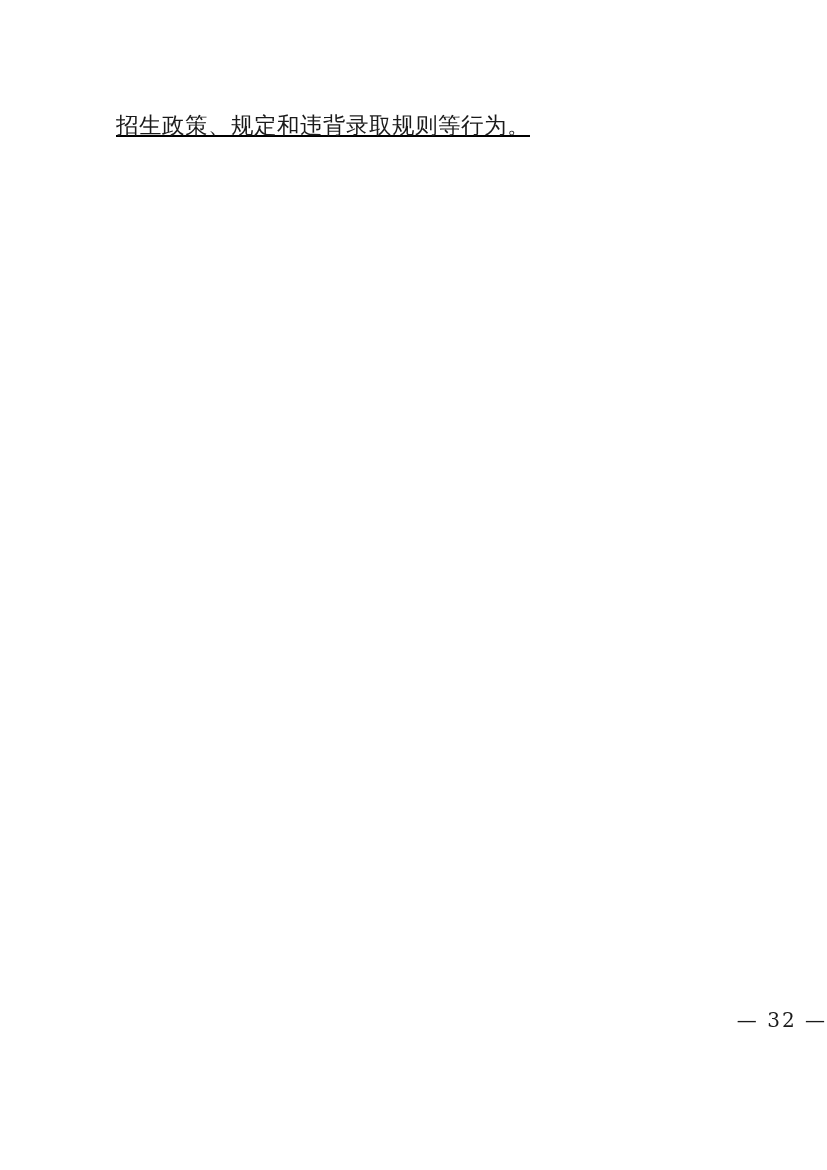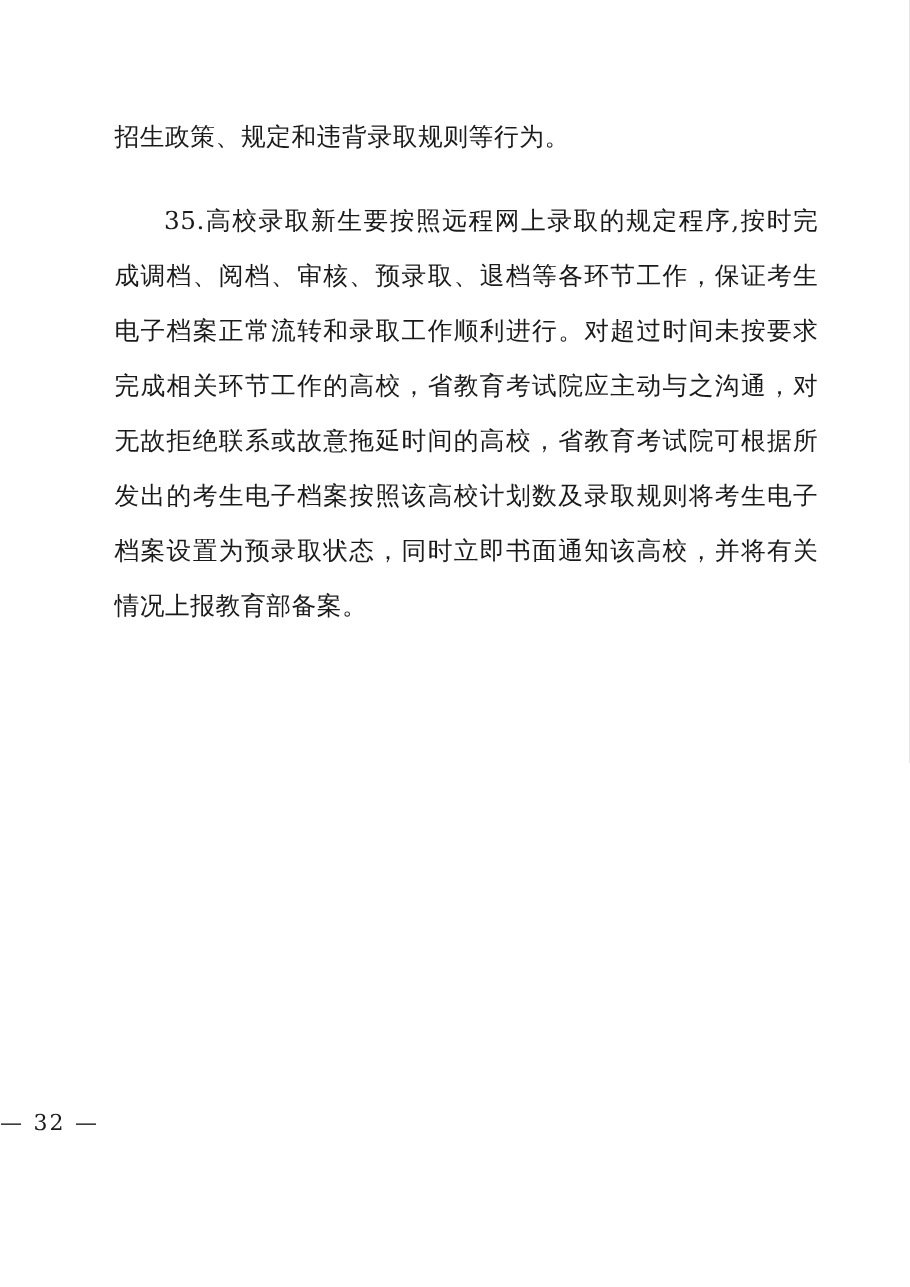--- a/index.html
+++ b/index.html
@@ -11,23 +11,24 @@
     position: relative;
     width: 827px;
     height: 1170px;
     background: #ffffff;
     margin: 0 auto;
     overflow: hidden;
     box-sizing: border-box;
   }
   .content {
     position: absolute;
-    left: 104px;
+    left: 116px;
     top: 100px;
     width: 640px;
+    text-decoration: underline;
   }
   .para {
     font-family: "DejaVu Serif", "Liberation Serif", serif;
     font-size: 22.5px;
     line-height: 50px;
     color: #1a1a1a;
     text-align: justify;
     text-justify: inter-ideograph;
     margin: 0 0 8px 0;
     letter-spacing: 0.5px;
@@ -36,39 +37,38 @@
     text-indent: 45px;
   }
   .spacer {
     height: 18px;
   }
   .footer {
     position: absolute;
     left: 0;
     top: 1008px;
     width: 827px;
-    text-align: left;
+    text-align: right;
     font-family: "DejaVu Serif", "Liberation Serif", serif;
     font-size: 20px;
     color: #1a1a1a;
     letter-spacing: 2px;
   }
 </style>
 </head>
 <body>
 
 <div id="page">
 
   <div class="content">
 
     <p class="para">招生政策、规定和违背录取规则等行为。</p>
 
     <div class="spacer"></div>
 
-    <p class="para indent">35.高校录取新生要按照远程网上录取的规定程序,按时完成调档、阅档、审核、预录取、退档等各环节工作，保证考生电子档案正常流转和录取工作顺利进行。对超过时间未按要求完成相关环节工作的高校，省教育考试院应主动与之沟通，对无故拒绝联系或故意拖延时间的高校，省教育考试院可根据所发出的考生电子档案按照该高校计划数及录取规则将考生电子档案设置为预录取状态，同时立即书面通知该高校，并将有关情况上报教育部备案。</p>
 
     <div class="spacer"></div>
 
 
   </div>
 
   <div class="footer">— 32 —</div>
 
 </div>
 

